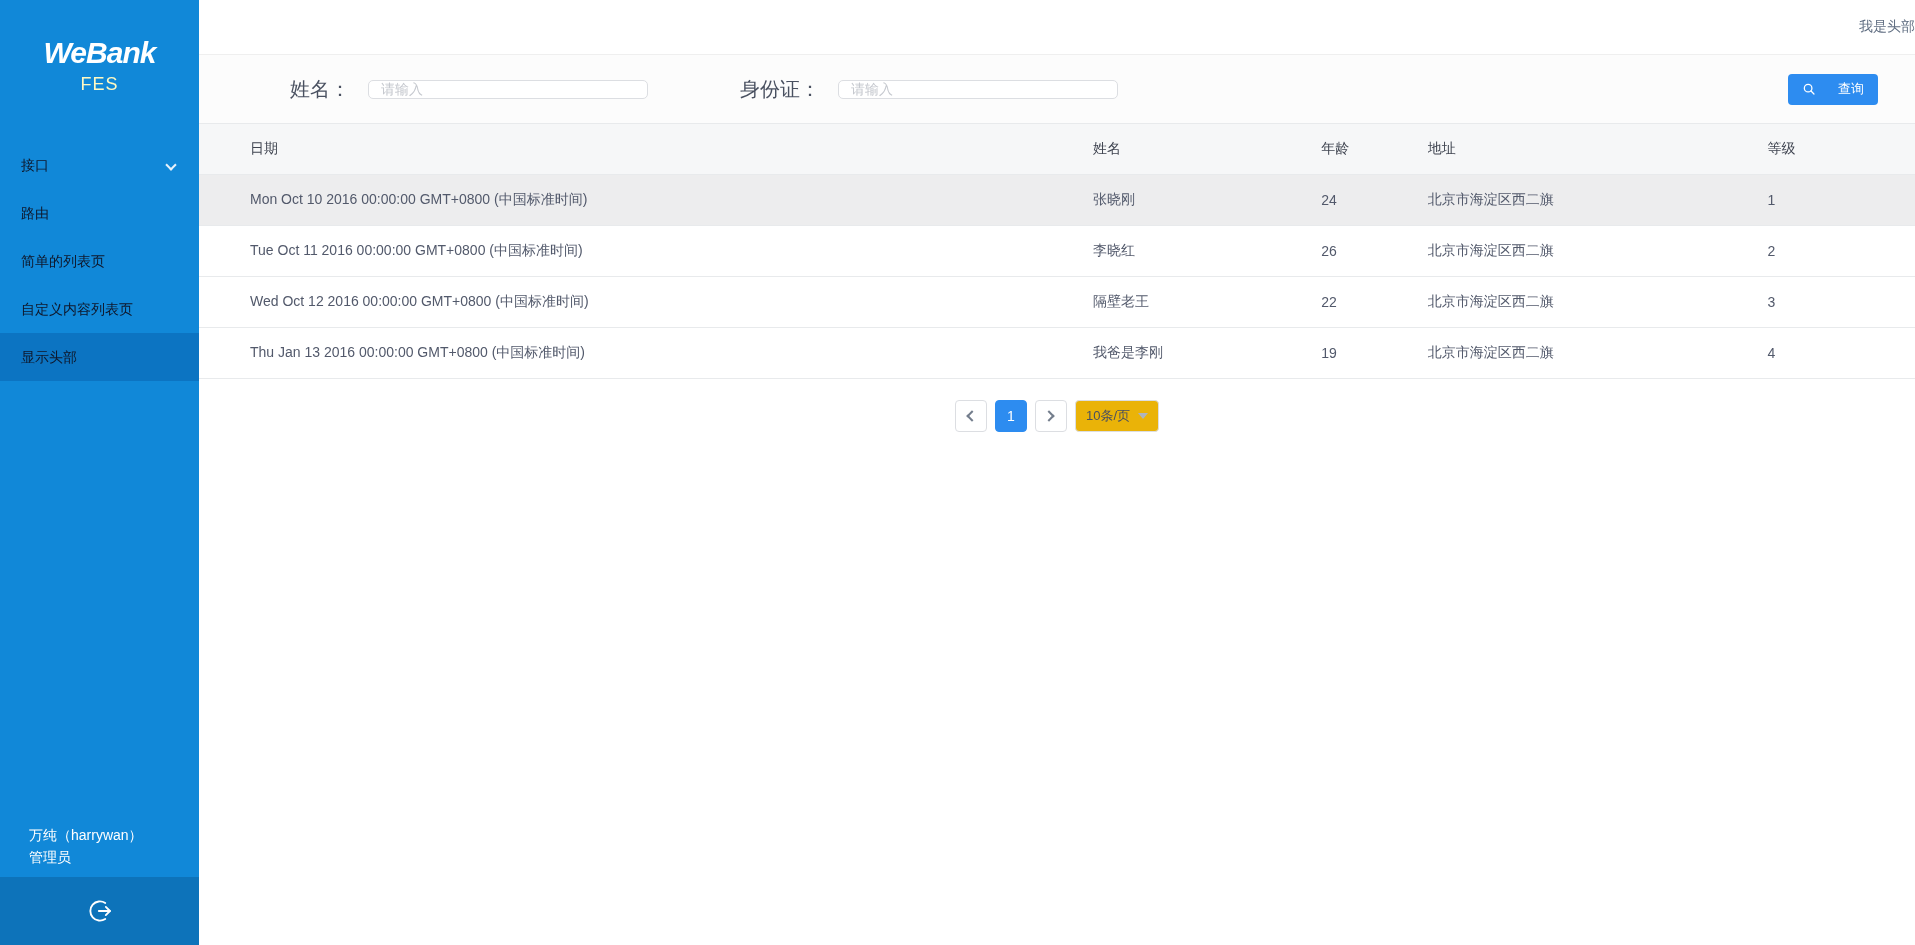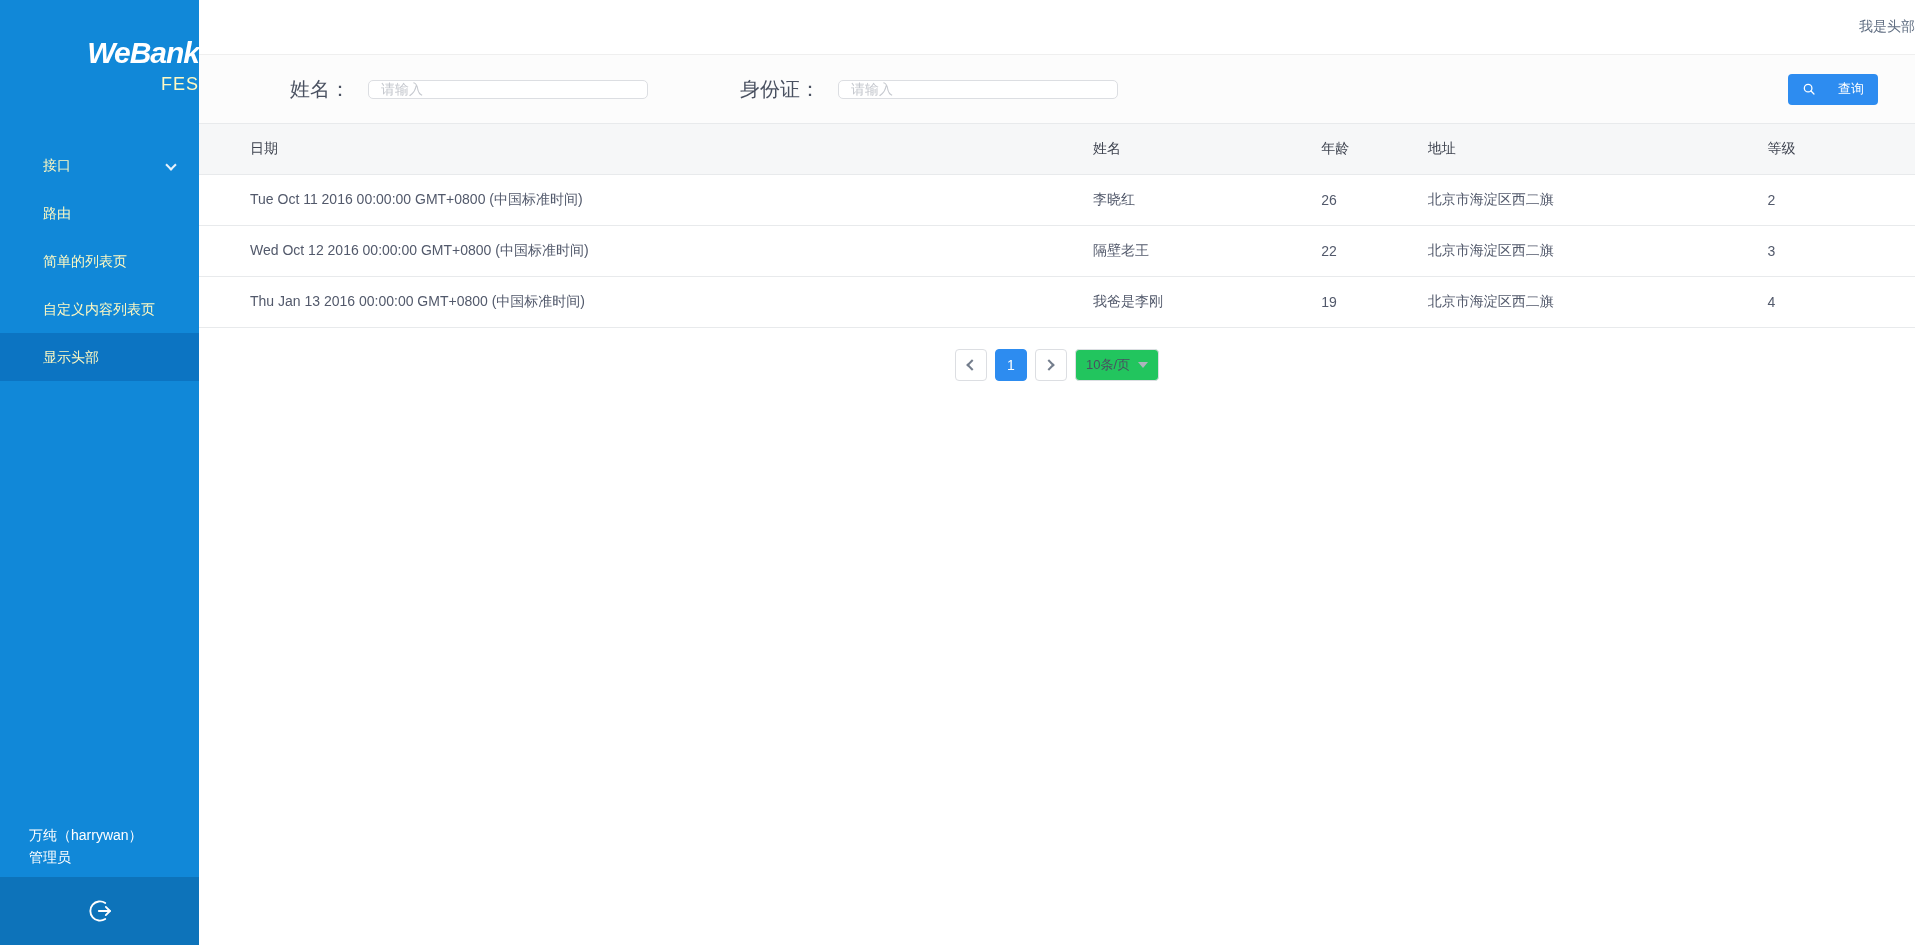--- a/index.html
+++ b/index.html
@@ -10,25 +10,25 @@
     --border-gray:#e8eaec;
     --text-gray:#515a6e;
   }
   *{margin:0;padding:0;box-sizing:border-box;}
   html,body{width:1915px;height:945px;overflow:hidden;background:#fff;
     font-family:"Liberation Sans","DejaVu Sans",sans-serif;font-size:14px;color:var(--text-gray);}
   .app{display:flex;width:100%;height:100%;}
 
   
   .sidebar{position:relative;width:199px;min-width:199px;height:100%;background:var(--sidebar-blue);color:#fff;}
-  .logo{height:141px;text-align:right;padding-top:36px;}
+  .logo{height:141px;text-align:center;padding-top:36px;}
   .logo-title{font-size:30px;font-weight:bold;font-style:italic;letter-spacing:-1px;color:#fff;}
   .logo-sub{font-size:18px;margin-top:4px;color:#fef9c3;letter-spacing:1px;}
   .menu{display:block;}
-  .menu-item{position:relative;height:48px;line-height:48px;padding-left:43px;font-size:14px;color:#fef9c3;cursor:pointer;}
+  .menu-item{position:relative;height:48px;line-height:48px;padding-left:21px;font-size:14px;color:#0f172a;cursor:pointer;}
   .menu-item.active{background:var(--sidebar-dark-blue);}
   .chev-down{position:absolute;right:24px;top:20px;width:8px;height:8px;
     border-right:2px solid #e8f2fb;border-bottom:2px solid #e8f2fb;transform:rotate(45deg);}
   .user-block{position:absolute;left:0;bottom:77px;width:100%;padding-left:29px;line-height:22px;font-size:14px;color:#fff;}
   .sidebar-footer{position:absolute;left:0;bottom:0;width:100%;height:68px;background:var(--footer-blue);
     display:flex;align-items:center;justify-content:center;}
   .logout-btn{width:32px;height:32px;display:flex;align-items:center;justify-content:center;cursor:pointer;}
 
   
   .main{flex:1;display:flex;flex-direction:column;min-width:0;}
@@ -52,21 +52,21 @@
   tr.striped td{background:#ededee;}
 
   
   .pagination{display:flex;align-items:center;justify-content:center;gap:8px;margin-top:21px;}
   .pg-btn{width:32px;height:32px;border:1px solid #dcdee2;border-radius:4px;background:#fff;
     display:flex;align-items:center;justify-content:center;cursor:pointer;}
   .pg-btn.current{background:var(--primary-blue);border-color:var(--primary-blue);color:#fff;font-size:14px;}
   .chev{width:8px;height:8px;border-right:2px solid #737d8c;border-bottom:2px solid #737d8c;}
   .chev.left{transform:rotate(135deg);margin-left:3px;}
   .chev.right{transform:rotate(-45deg);margin-right:3px;}
-  .pagesize{height:32px;border:1px solid #dcdee2;border-radius:4px;background:#22c55e;display:flex;align-items:center;
+  .pagesize{height:32px;border:1px solid #dcdee2;border-radius:4px;background:#eab308;display:flex;align-items:center;
     padding:0 10px;gap:8px;color:#495060;font-size:13px;cursor:pointer;}
   .caret{width:0;height:0;border-left:5px solid transparent;border-right:5px solid transparent;
     border-top:6px solid #aeb4bd;}
 </style>
 </head>
 <body>
 
 <div class="app">
 
   <aside class="sidebar">
@@ -138,20 +138,27 @@
       <thead>
         <tr>
           <th class="first">日期</th>
           <th>姓名</th>
           <th>年龄</th>
           <th>地址</th>
           <th>等级</th>
         </tr>
       </thead>
       <tbody>
+        <tr class="striped">
+          <td class="first">Mon Oct 10 2016 00:00:00 GMT+0800 (中国标准时间)</td>
+          <td>张晓刚</td>
+          <td>24</td>
+          <td>北京市海淀区西二旗</td>
+          <td>1</td>
+        </tr>
         <tr>
           <td class="first">Tue Oct 11 2016 00:00:00 GMT+0800 (中国标准时间)</td>
           <td>李晓红</td>
           <td>26</td>
           <td>北京市海淀区西二旗</td>
           <td>2</td>
         </tr>
         <tr>
           <td class="first">Wed Oct 12 2016 00:00:00 GMT+0800 (中国标准时间)</td>
           <td>隔壁老王</td>

